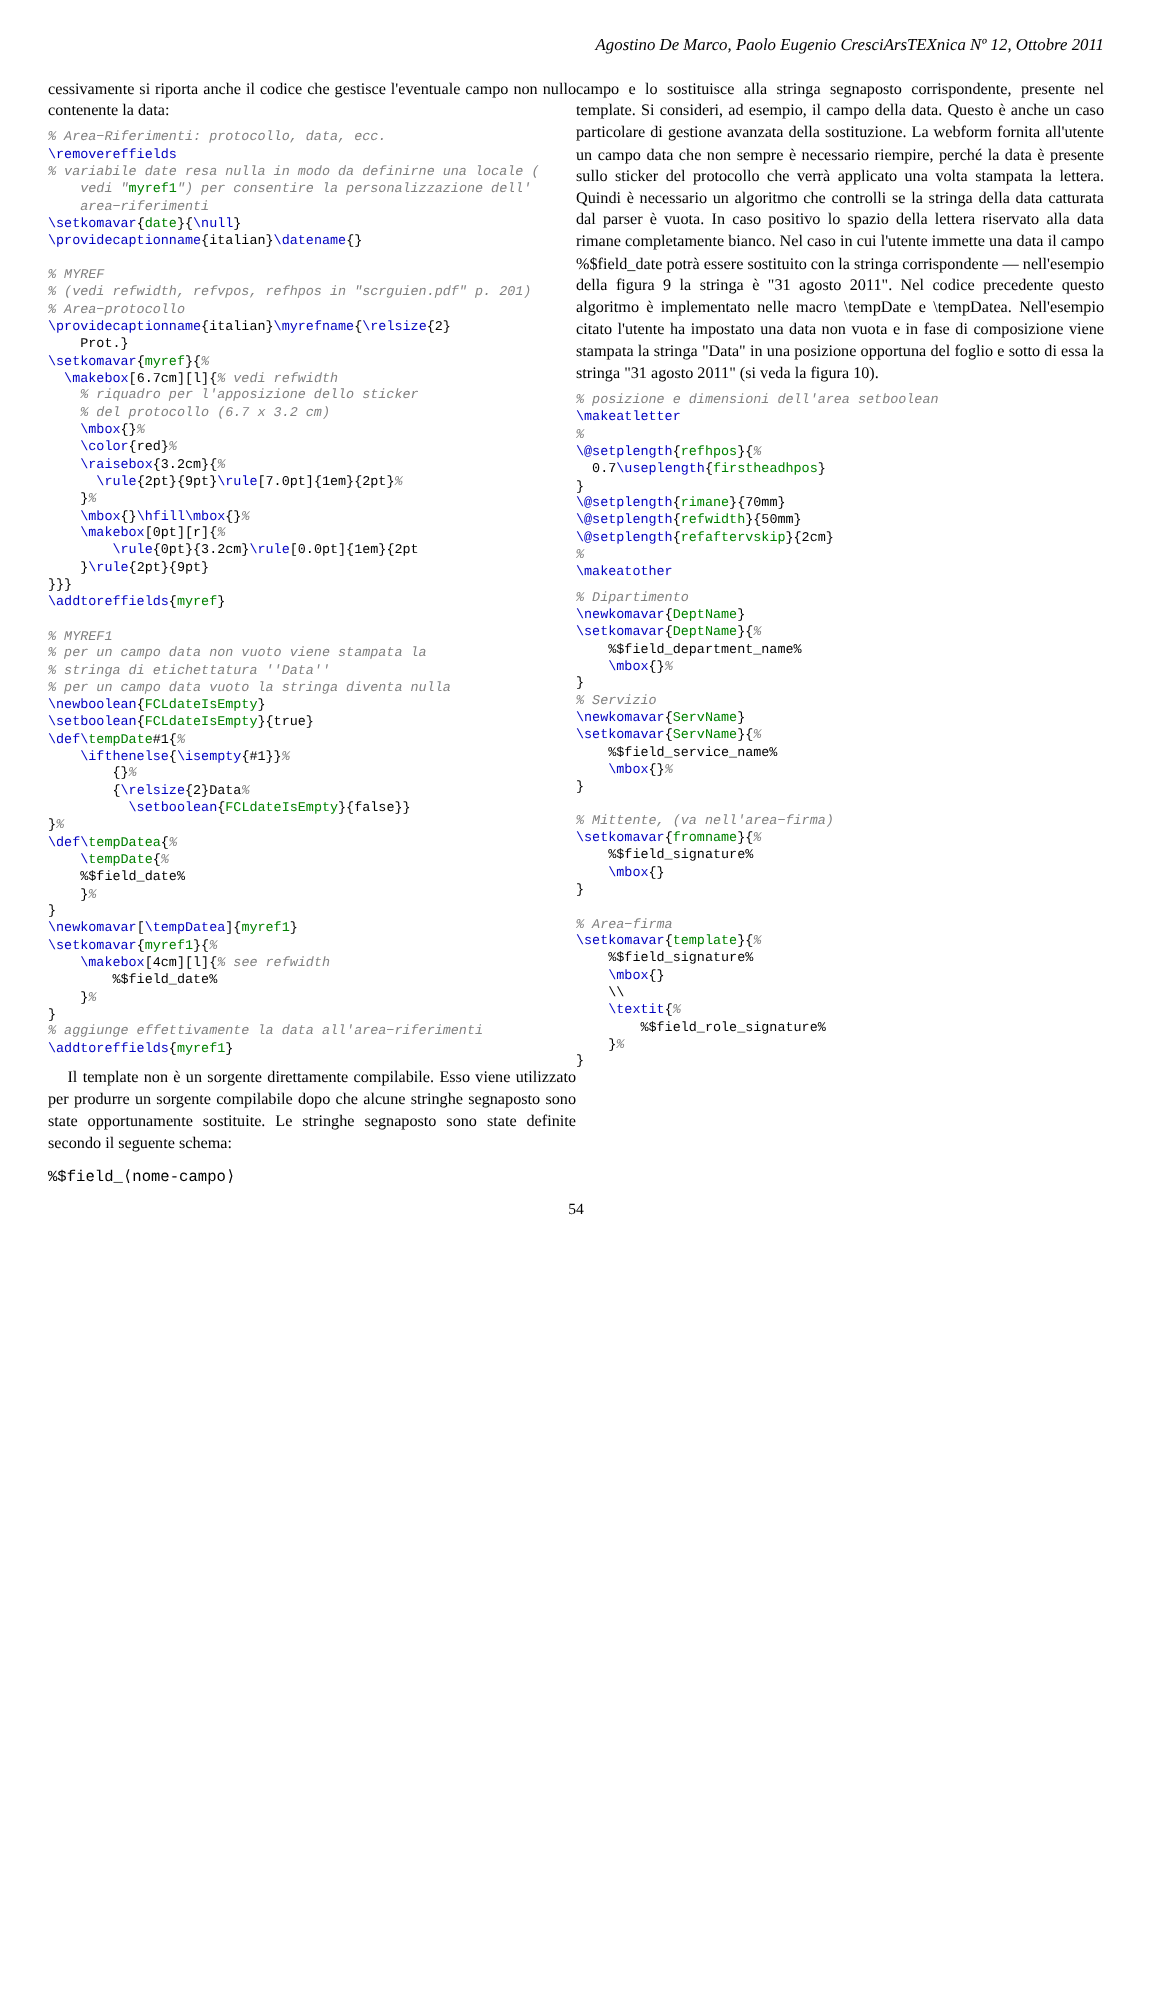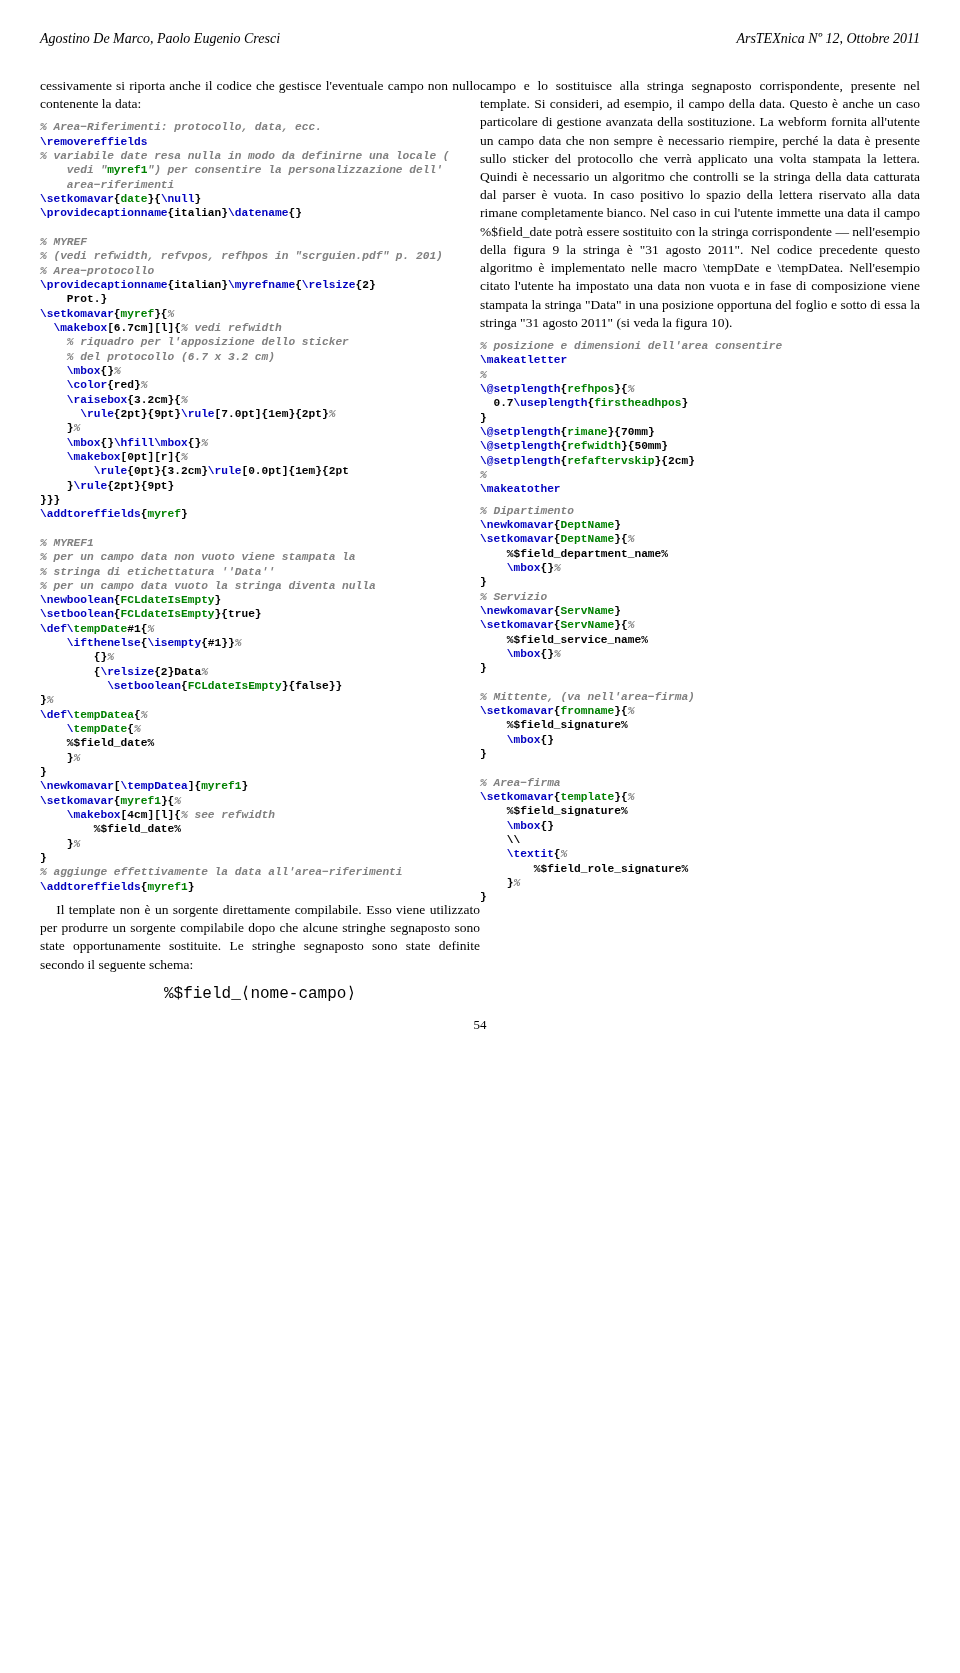--- a/index.html
+++ b/index.html
@@ -8,49 +8,48 @@
     font-family: Georgia, 'Times New Roman', serif;
     font-size: 13.5px;
     line-height: 1.35;
     color: #000;
     width: 960px;
     box-sizing: border-box;
     background: #fff;
   }
   .header {
     display: flex;
-    justify-content: space-between;
+    justify-content: flex-end;
     font-style: italic;
-    margin-bottom: 28px;
+    margin-bottom: 16px;
     font-size: 14px;
   }
   .columns {
     display: flex;
   }
   .col {
     flex: 1;
     min-width: 0;
   }
   p { margin: 0 0 2px 0; text-align: justify; }
   p.indent { text-indent: 1.2em; }
   .code {
     font-family: 'Courier New', monospace;
     font-size: 11.2px;
     white-space: pre;
     line-height: 1.28;
     margin: 7px 0;
-    font-weight: bold;
   }
   .code .cs { color: #0000c0; }
   .code .kw { color: #008000; }
   .code .cm { color: #808080; font-style: italic; }
   .code .st { color: #000; }
   .tt { font-family: 'Courier New', monospace; font-size: 12.5px; }
   .it { font-style: italic; }
-  .center { text-align: center; margin: 10px 0; font-family: 'Courier New', monospace; font-size: 16px; }
+  .center { text-align: left; margin: 10px 0; font-family: 'Courier New', monospace; font-size: 13px; }
   .pagenum { text-align: center; font-size: 13px; }
 </style>
 </head>
 <body>
 
 <div class="header">
   <span>Agostino De Marco, Paolo Eugenio Cresci</span>
   <span><span class="logo">ArsTEXnica</span><span> Nº 12, Ottobre 2011</span></span>
 </div>
 
@@ -114,21 +113,21 @@
 <span class="cm">% aggiunge effettivamente la data all'area−riferimenti</span>
 <span class="cs">\addtoreffields</span><span>{</span><span class="kw">myref1</span><span>}</span></div>
 
     <p class="indent">Il template non è un sorgente direttamente compilabile. Esso viene utilizzato per produrre un sorgente compilabile dopo che alcune stringhe segnaposto sono state opportunamente sostituite. Le stringhe segnaposto sono state definite secondo il seguente schema:</p>
     <div class="center">%$field_⟨nome-campo⟩</div>
   </div>
 
   <div class="col">
     <p>campo e lo sostituisce alla stringa segnaposto corrispondente, presente nel template. Si consideri, ad esempio, il campo della data. Questo è anche un caso particolare di gestione avanzata della sostituzione. La webform fornita all'utente un campo data che non sempre è necessario riempire, perché la data è presente sullo sticker del protocollo che verrà applicato una volta stampata la lettera. Quindi è necessario un algoritmo che controlli se la stringa della data catturata dal parser è vuota. In caso positivo lo spazio della lettera riservato alla data rimane completamente bianco. Nel caso in cui l'utente immette una data il campo %$field_date potrà essere sostituito con la stringa corrispondente — nell'esempio della figura 9 la stringa è "31 agosto 2011". Nel codice precedente questo algoritmo è implementato nelle macro \tempDate e \tempDatea. Nell'esempio citato l'utente ha impostato una data non vuota e in fase di composizione viene stampata la stringa "Data" in una posizione opportuna del foglio e sotto di essa la stringa "31 agosto 2011" (si veda la figura 10).</p>
 
-    <div class="code"><span class="cm">% posizione e dimensioni dell'area consentire</span>
+    <div class="code"><span class="cm">% posizione e dimensioni dell'area setboolean</span>
 <span class="cs">\makeatletter</span>
 <span class="cm">%</span>
 <span class="cs">\@setplength</span><span>{</span><span class="kw">refhpos</span><span>}{</span><span class="cm">%</span>
 <span>  0.7</span><span class="cs">\useplength</span><span>{</span><span class="kw">firstheadhpos</span><span>}</span>
 <span>}</span>
 <span class="cs">\@setplength</span><span>{</span><span class="kw">rimane</span><span>}{70mm}</span>
 <span class="cs">\@setplength</span><span>{</span><span class="kw">refwidth</span><span>}{50mm}</span>
 <span class="cs">\@setplength</span><span>{</span><span class="kw">refaftervskip</span><span>}{2cm}</span>
 <span class="cm">%</span>
 <span class="cs">\makeatother</span></div>

